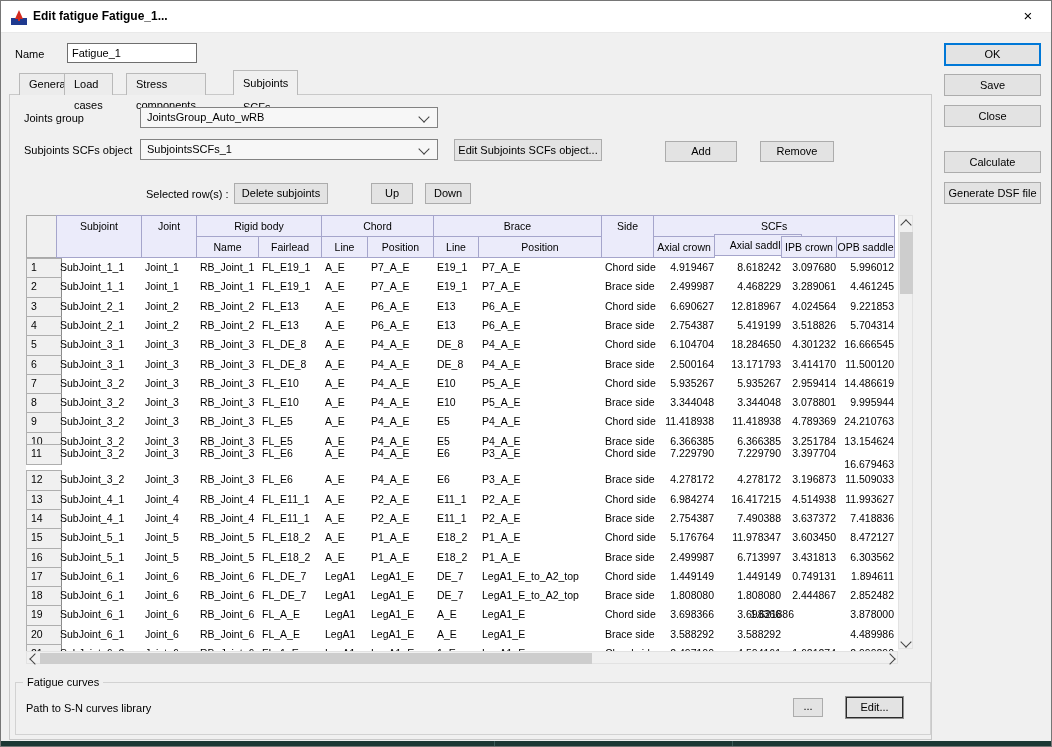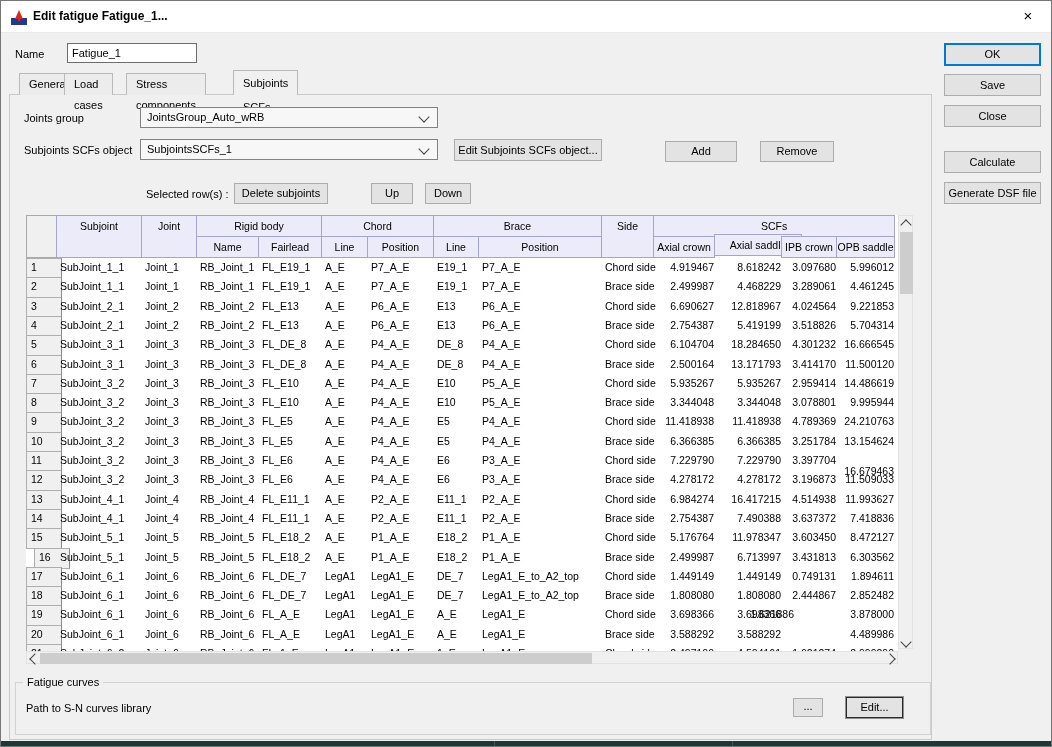--- a/index.html
+++ b/index.html
@@ -277,21 +277,21 @@
         <div class="cell" style="left: 295px; width: 46px;">A_E</div>
         <div class="cell" style="left: 341px; width: 66px;">P4_A_E</div>
         <div class="cell" style="left: 407px; width: 45px;">E5</div>
         <div class="cell" style="left: 452px; width: 123px;">P4_A_E</div>
         <div class="cell" style="left: 575px; width: 52px;">Brace side</div>
         <div class="cell r" style="left: 627px; width: 61px;">6.366385</div>
         <div class="cell r" style="left: 688px; width: 67px;">6.366385</div>
         <div class="cell r" style="left: 755px; width: 55px;">3.251784</div>
         <div class="cell r" style="left: 810px; width: 58px;">13.154624</div>
       </div>
-      <div class="trow" style="top: 193px; padding-left: 22px;">
+      <div class="trow" style="top: 186px; padding-left: 22px;">
         <div class="cell num" style="left: 0px; width: 30px;">11</div>
         <div class="cell" style="left: 30px; width: 85px;">SubJoint_3_2</div>
         <div class="cell" style="left: 115px; width: 55px;">Joint_3</div>
         <div class="cell" style="left: 170px; width: 62px;">RB_Joint_3</div>
         <div class="cell" style="left: 232px; width: 63px;">FL_E6</div>
         <div class="cell" style="left: 295px; width: 46px;">A_E</div>
         <div class="cell" style="left: 341px; width: 66px;">P4_A_E</div>
         <div class="cell" style="left: 407px; width: 45px;">E6</div>
         <div class="cell" style="left: 452px; width: 123px;">P3_A_E</div>
         <div class="cell" style="left: 575px; width: 52px;">Chord side</div>
@@ -358,21 +358,21 @@
         <div class="cell" style="left: 341px; width: 66px;">P1_A_E</div>
         <div class="cell" style="left: 407px; width: 45px;">E18_2</div>
         <div class="cell" style="left: 452px; width: 123px;">P1_A_E</div>
         <div class="cell" style="left: 575px; width: 52px;">Chord side</div>
         <div class="cell r" style="left: 627px; width: 61px;">5.176764</div>
         <div class="cell r" style="left: 688px; width: 67px;">11.978347</div>
         <div class="cell r" style="left: 755px; width: 55px;">3.603450</div>
         <div class="cell r" style="left: 810px; width: 58px;">8.472127</div>
       </div>
       <div class="trow" style="top: 290px;">
-        <div class="cell num" style="left: 8px; width: 30px;">16</div>
+        <div class="cell num" style="left: 0px; width: 30px;">16</div>
         <div class="cell" style="left: 30px; width: 85px;">SubJoint_5_1</div>
         <div class="cell" style="left: 115px; width: 55px;">Joint_5</div>
         <div class="cell" style="left: 170px; width: 62px;">RB_Joint_5</div>
         <div class="cell" style="left: 232px; width: 63px;">FL_E18_2</div>
         <div class="cell" style="left: 295px; width: 46px;">A_E</div>
         <div class="cell" style="left: 341px; width: 66px;">P1_A_E</div>
         <div class="cell" style="left: 407px; width: 45px;">E18_2</div>
         <div class="cell" style="left: 452px; width: 123px;">P1_A_E</div>
         <div class="cell" style="left: 575px; width: 52px;">Brace side</div>
         <div class="cell r" style="left: 627px; width: 61px;">2.499987</div>

